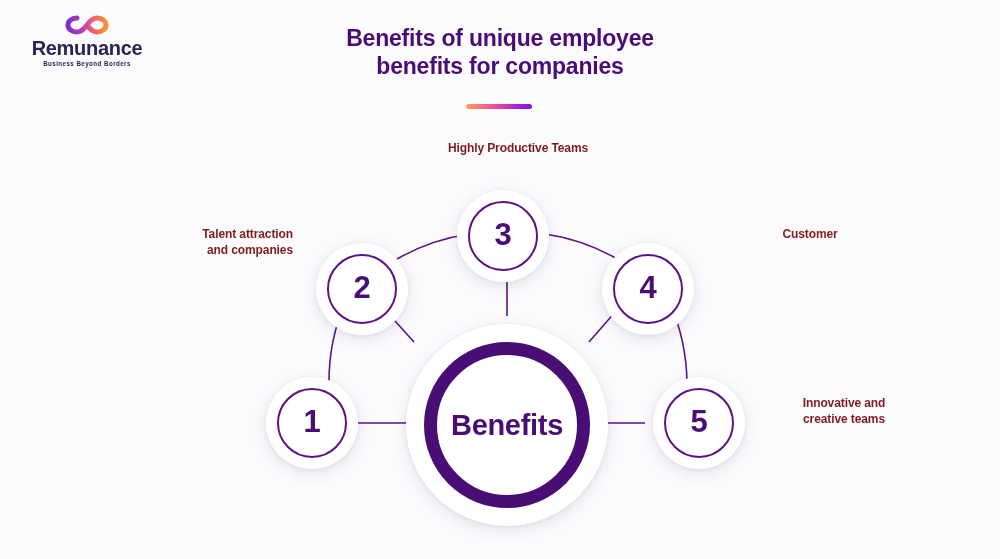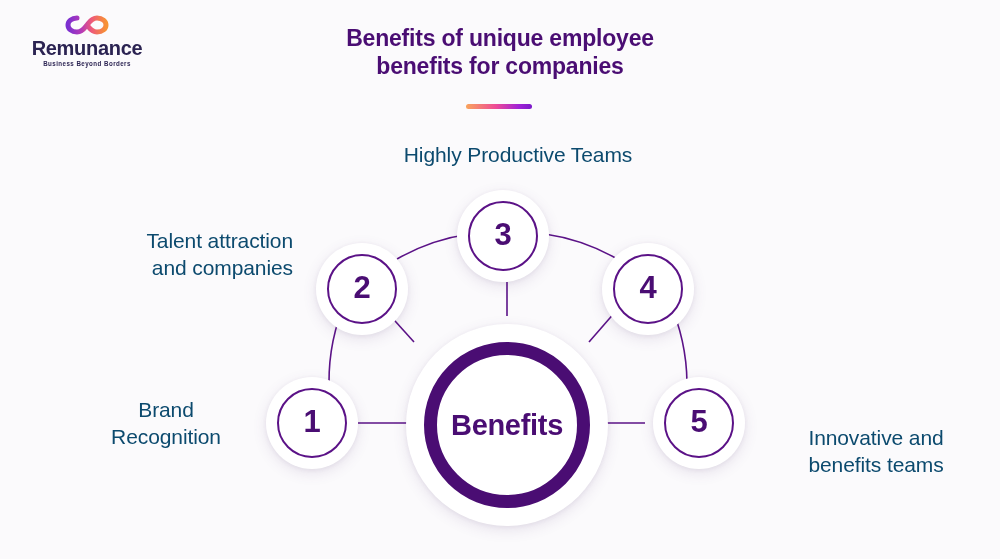--- a/index.html
+++ b/index.html
@@ -129,31 +129,31 @@
   #node-1 { left: 266px; top: 377px; }
   #node-2 { left: 316px; top: 243px; }
   #node-3 { left: 457px; top: 190px; }
   #node-4 { left: 602px; top: 243px; }
   #node-5 { left: 653px; top: 377px; }
   #node-center { left: 406px; top: 324px; }
 
   
   .label {
     position: absolute;
-    color: #0c4a6e;
-    font-weight: normal;
-    font-size: 21px;
+    color: #7f1d1d;
+    font-weight: bold;
+    font-size: 12px;
     line-height: 1.3;
     letter-spacing: -0.1px;
   }
   #label-3 { left: 368px; top: 141px; width: 300px; text-align: center; }
   #label-2 { left: 78px;  top: 227px; width: 215px; text-align: right; }
   #label-4 { left: 712px; top: 227px; width: 196px; text-align: center; }
   #label-1 { left: 70px;  top: 396px; width: 192px; text-align: center; }
-  #label-5 { left: 776px; top: 396px; width: 200px; text-align: center; margin-top: 28px; }
+  #label-5 { left: 744px; top: 396px; width: 200px; text-align: center; }
 </style>
 </head>
 <body>
 
 <div id="canvas">
 
   <div class="logo-block">
     <svg class="logo-infinity" width="44" height="22" viewBox="0 0 44 22">
       <defs>
         <linearGradient id="infGrad" x1="0" y1="0" x2="1" y2="0">
@@ -212,23 +212,20 @@
   </div>
 
   <div class="label" id="label-3">
     <div>Highly Productive Teams</div>
   </div>
   <div class="label" id="label-2">
     <div>Talent attraction</div>
     <div>and companies</div>
   </div>
   <div class="label" id="label-4">
-  </div>
-  <div class="label" id="label-1">
-    <div>Brand</div>
-    <div>Recognition</div>
+    <div>Customer</div>
   </div>
   <div class="label" id="label-5">
     <div>Innovative and</div>
-    <div>benefits teams</div>
+    <div>creative teams</div>
   </div>
 
 </div>
 
 </body></html>

